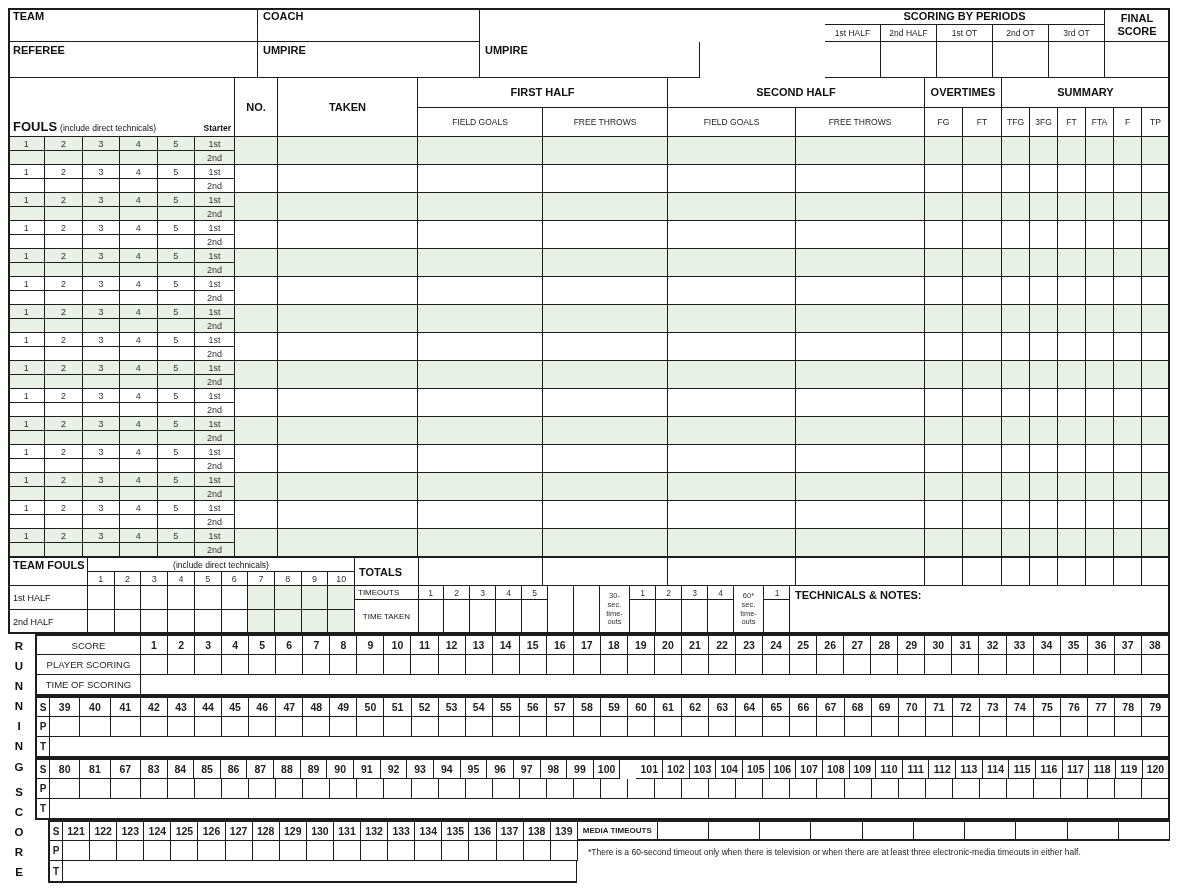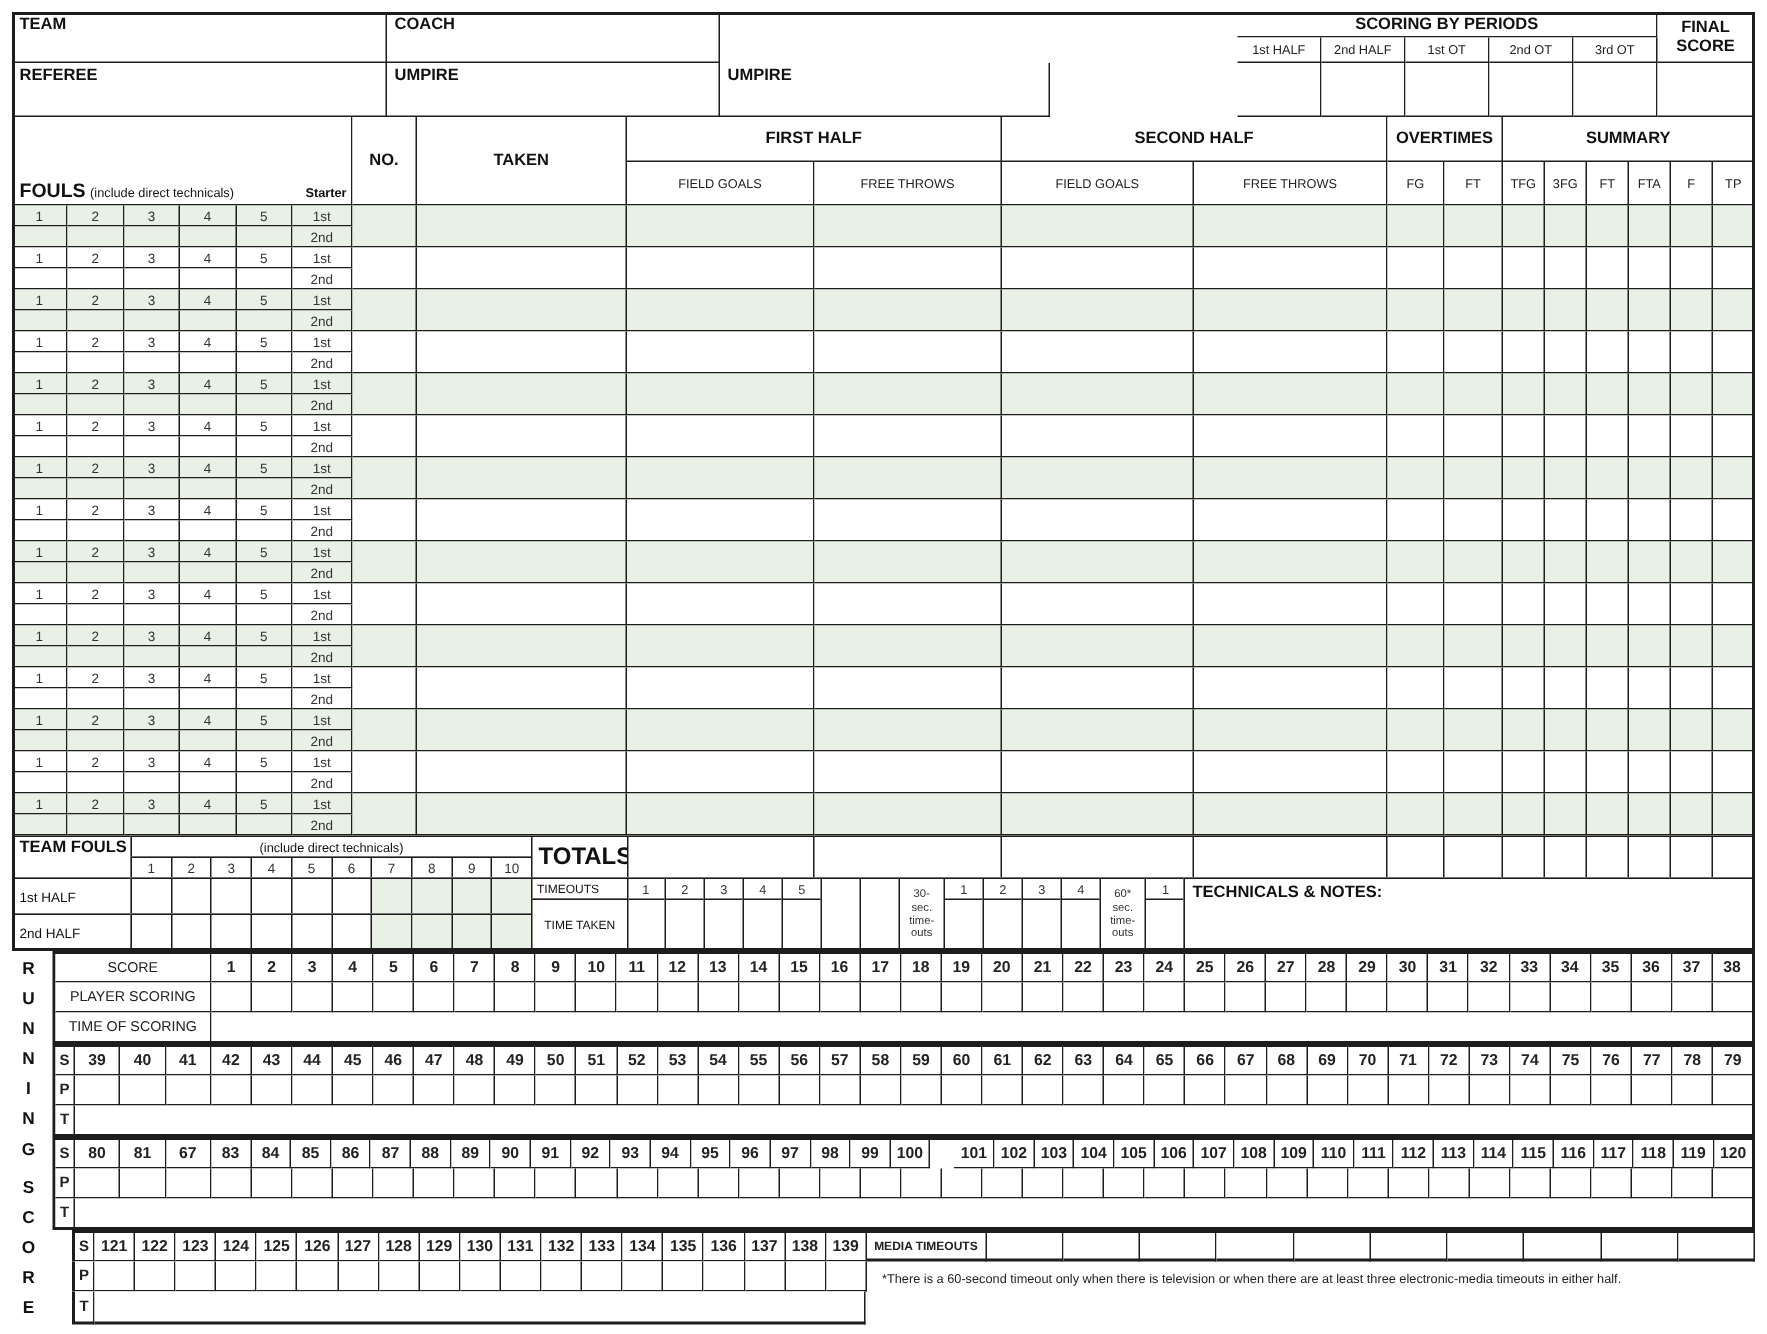--- a/index.html
+++ b/index.html
@@ -556,21 +556,21 @@
         <div></div>
         <div></div>
         <div></div>
         <div></div>
         <div></div>
         <div class="tfg"></div>
         <div class="tfg"></div>
         <div class="tfg"></div>
         <div class="tfg"></div>
       </div>
-    <div class="tf" style="left:346px;top:0;width:65px;height:29px;justify-content:flex-start;font-weight:bold;font-size:16px;padding-left:4px;">TOTALS</div>
+    <div class="tf" style="left:346px;top:0;width:65px;height:29px;justify-content:flex-start;font-weight:bold;font-size:11px;padding-left:4px;">TOTALS</div>
     <div class="tf tfrow" id="totals-row" style="left:410px;top:0;width:752px;height:29px;">
         <div style="flex: 0 0 125px;"></div>
         <div style="flex: 0 0 125px;"></div>
         <div style="flex: 0 0 128px;"></div>
         <div style="flex: 0 0 129px;"></div>
         <div style="flex: 0 0 38px;"></div>
         <div style="flex: 0 0 39px;"></div>
         <div style="flex: 0 0 28px;"></div>
         <div style="flex: 0 0 28px;"></div>
         <div style="flex: 0 0 28px;"></div>

